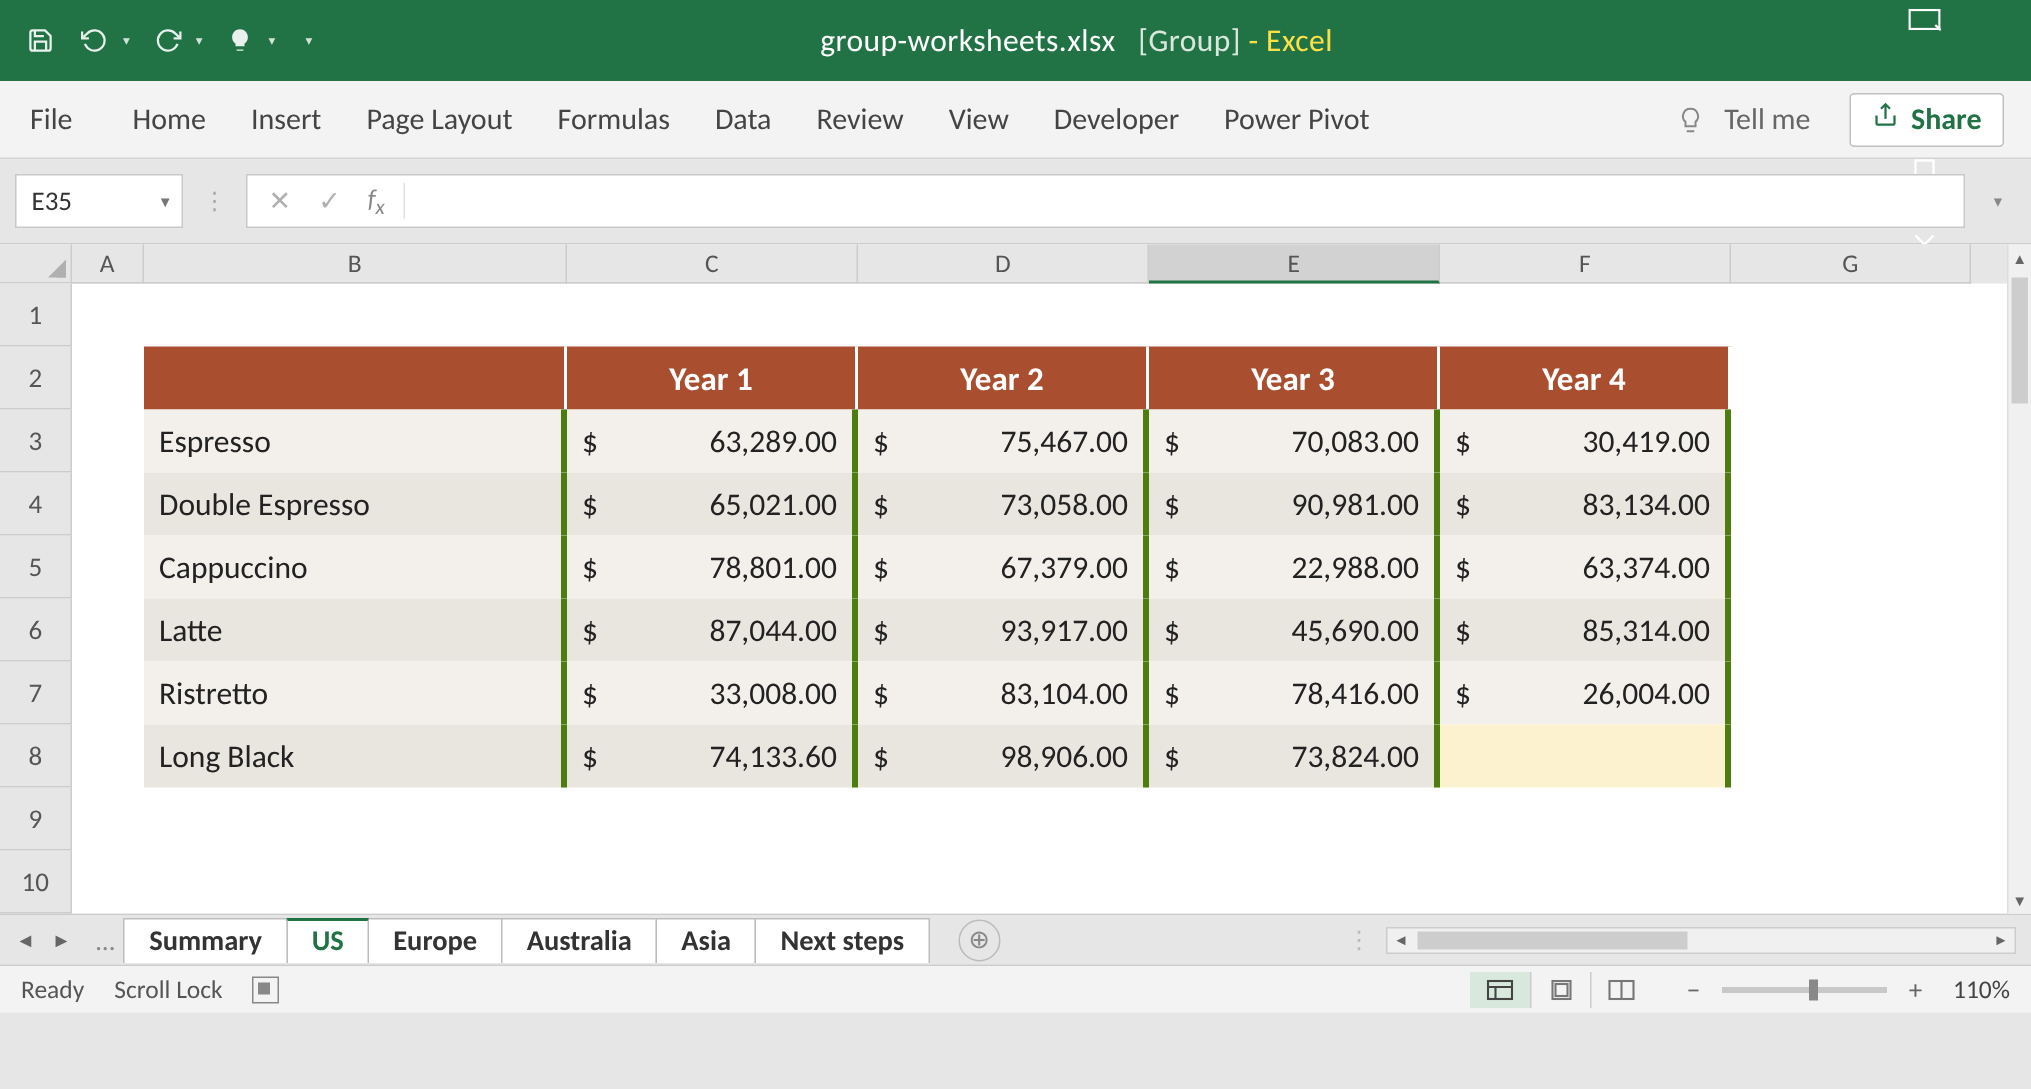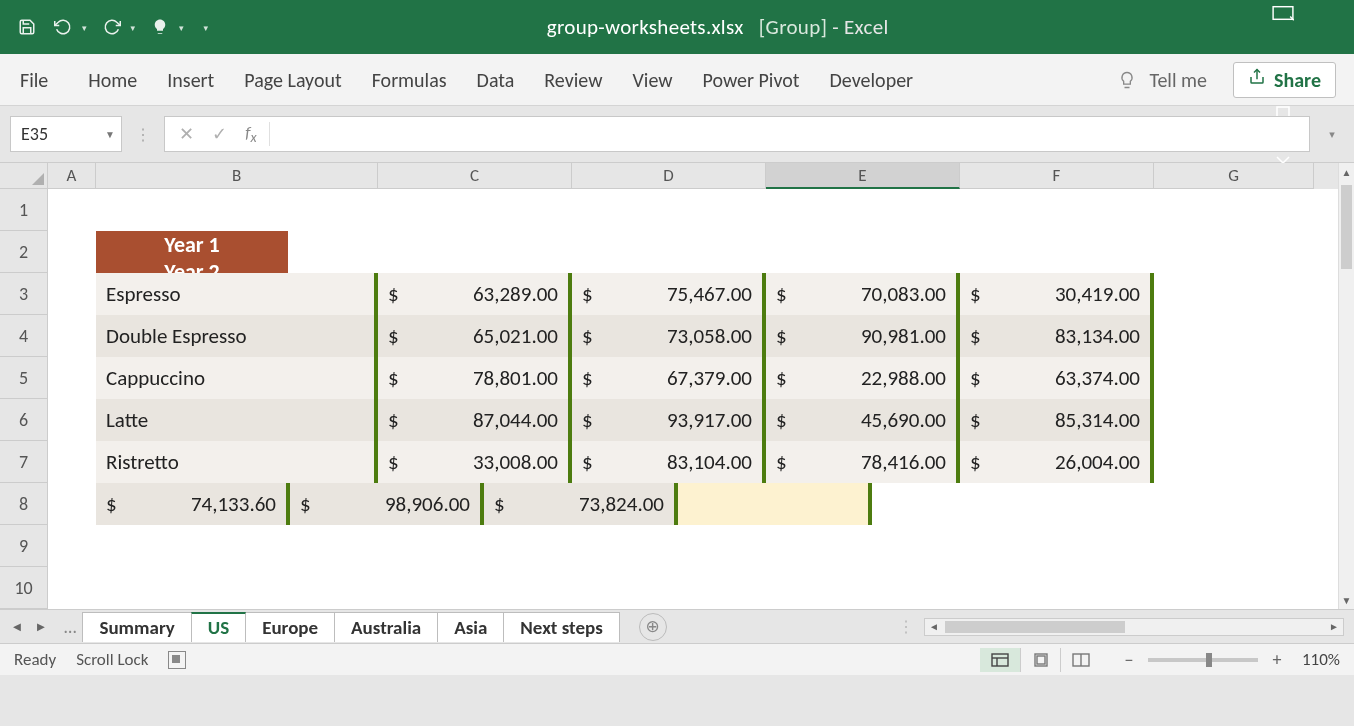--- a/index.html
+++ b/index.html
@@ -6,21 +6,21 @@
 body { background: #e6e6e6; width: 1354px; height: 726px; overflow: hidden; position: relative; }
 
 
 .titlebar { background: #217346; height: 54px; display: flex; align-items: center; color: #fff; padding: 0 16px; }
 .titlebar .qat { display: flex; align-items: center; gap: 14px; }
 .qat-icon { width: 22px; height: 22px; display: flex; align-items: center; justify-content: center; opacity: 0.9; cursor: pointer; }
 .titlebar .dropdown-caret { font-size: 9px; margin-left: -6px; opacity: 0.8; }
 .title-center { flex: 1; text-align: center; font-size: 21px; font-weight: 400; letter-spacing: 0.3px; }
 .title-center .doc { color: #fff; }
 .title-center .grp { color: #d9e8dd; }
-.title-center .app { color: #e5e5e5; }
+.title-center .app { color: #fde047; }
 .title-right { display: flex; align-items: center; gap: 28px; flex-direction: column; }
 .user-name { font-size: 20px; }
 .avatar { width: 42px; height: 42px; background: linear-gradient(135deg,#8a9aa5,#3d4c55); border: 1px solid #0d3b26; }
 .win-icon { width: 22px; height: 22px; display: flex; align-items: center; justify-content: center; cursor: pointer; }
 
 
 .ribbon { background: #f3f3f3; height: 52px; display: flex; align-items: center; padding: 0 18px; gap: 26px; border-bottom: 1px solid #d4d4d4; }
 .ribbon-tab { font-size: 20px; color: #444; cursor: pointer; padding: 12px 2px; }
 .ribbon-tab.file { margin-right: 10px; }
 .ribbon-spacer { flex: 1; }
@@ -49,21 +49,21 @@
 .row-h { height:42px; border-right:1px solid #ccc; border-bottom:1px solid #ccc; display:flex; align-items:center; justify-content:center; font-size:18px; color:#555; background:#e6e6e6; cursor:pointer;}
 .cells { position:absolute; top:26px; left:48px; right:16px; bottom:0; overflow:hidden; }
 .vscroll { position:absolute; top:0; right:0; width:16px; bottom:0; background:#f0f0f0; border-left:1px solid #ddd; }
 .vscroll .thumb { position:absolute; top:22px; left:2px; right:2px; height:84px; background:#cdcdcd; }
 .vscroll .arr { position:absolute; left:0; right:0; height:18px; display:flex; align-items:center; justify-content:center; font-size:10px; color:#666; cursor:pointer;}
 .vscroll .arr.up{top:0;} .vscroll .arr.dn{bottom:0;}
 
 
 .data-table { position:absolute; top:26px; left:96px; width:1058px; }
 .dt-row { display:flex; height:42px; }
-.dt-row.offset { margin-top:42px;flex-direction:column; }
+.dt-row.offset { margin-top:42px; }
 .dt-hcell { background:#a94f30; color:#fff; font-size:22px; font-weight:700; display:flex; align-items:center; justify-content:center; border-right:2px solid #fff; }
 .dt-hcell:first-child { justify-content:flex-start; padding-left:10px;}
 .dt-cell { font-size:21px; display:flex; align-items:center; border-right:4px solid #4d7c0f; padding: 0 10px; }
 .dt-label { width:282px; background:#f3f0ec; color:#222;}
 .dt-val { width:194px; background:#f3f0ec; color:#222; justify-content:space-between; }
 .dt-row.alt .dt-label, .dt-row.alt .dt-val { background:#e9e5df; }
 .dt-val .dollar { }
 .dt-val .num { }
 .dt-val.empty { background:#fdf2d0 !important; }
 .dt-hcell.w0{width:282px;} .dt-hcell.wn{width:194px;}
@@ -170,22 +170,22 @@
 
 <div class="ribbon">
   <span class="ribbon-tab file">File</span>
   <span class="ribbon-tab">Home</span>
   <span class="ribbon-tab">Insert</span>
   <span class="ribbon-tab">Page Layout</span>
   <span class="ribbon-tab">Formulas</span>
   <span class="ribbon-tab">Data</span>
   <span class="ribbon-tab">Review</span>
   <span class="ribbon-tab">View</span>
+  <span class="ribbon-tab">Developer</span>
   <span class="ribbon-tab">Power Pivot</span>
-  <span class="ribbon-tab">Developer</span>
   <div class="ribbon-spacer"></div>
   <div class="tellme">
     <svg class="bulb" viewBox="0 0 24 24" fill="none" stroke="#888" stroke-width="1.6">
         <path d="M9 21h6M10 17h4M12 3a6 6 0 0 0-4 10.5V17h8v-3.5A6 6 0 0 0 12 3z"></path>
       </svg>
     <span>Tell me</span>
   </div>
   <div class="share-btn">
     <svg width="18" height="18" viewBox="0 0 24 24" fill="none" stroke="#217346" stroke-width="2">
         <path d="M4 12v7a1 1 0 0 0 1 1h14a1 1 0 0 0 1-1v-7"></path>
@@ -339,20 +339,21 @@
           <div class="dt-cell dt-val">
             <span class="dollar">$</span>
             <span class="num">78,416.00</span>
           </div>
           <div class="dt-cell dt-val">
             <span class="dollar">$</span>
             <span class="num">26,004.00</span>
           </div>
         </div>
         <div class="dt-row alt">
+          <div class="dt-cell dt-label">Long Black</div>
           <div class="dt-cell dt-val">
             <span class="dollar">$</span>
             <span class="num">74,133.60</span>
           </div>
           <div class="dt-cell dt-val">
             <span class="dollar">$</span>
             <span class="num">98,906.00</span>
           </div>
           <div class="dt-cell dt-val">
             <span class="dollar">$</span>

